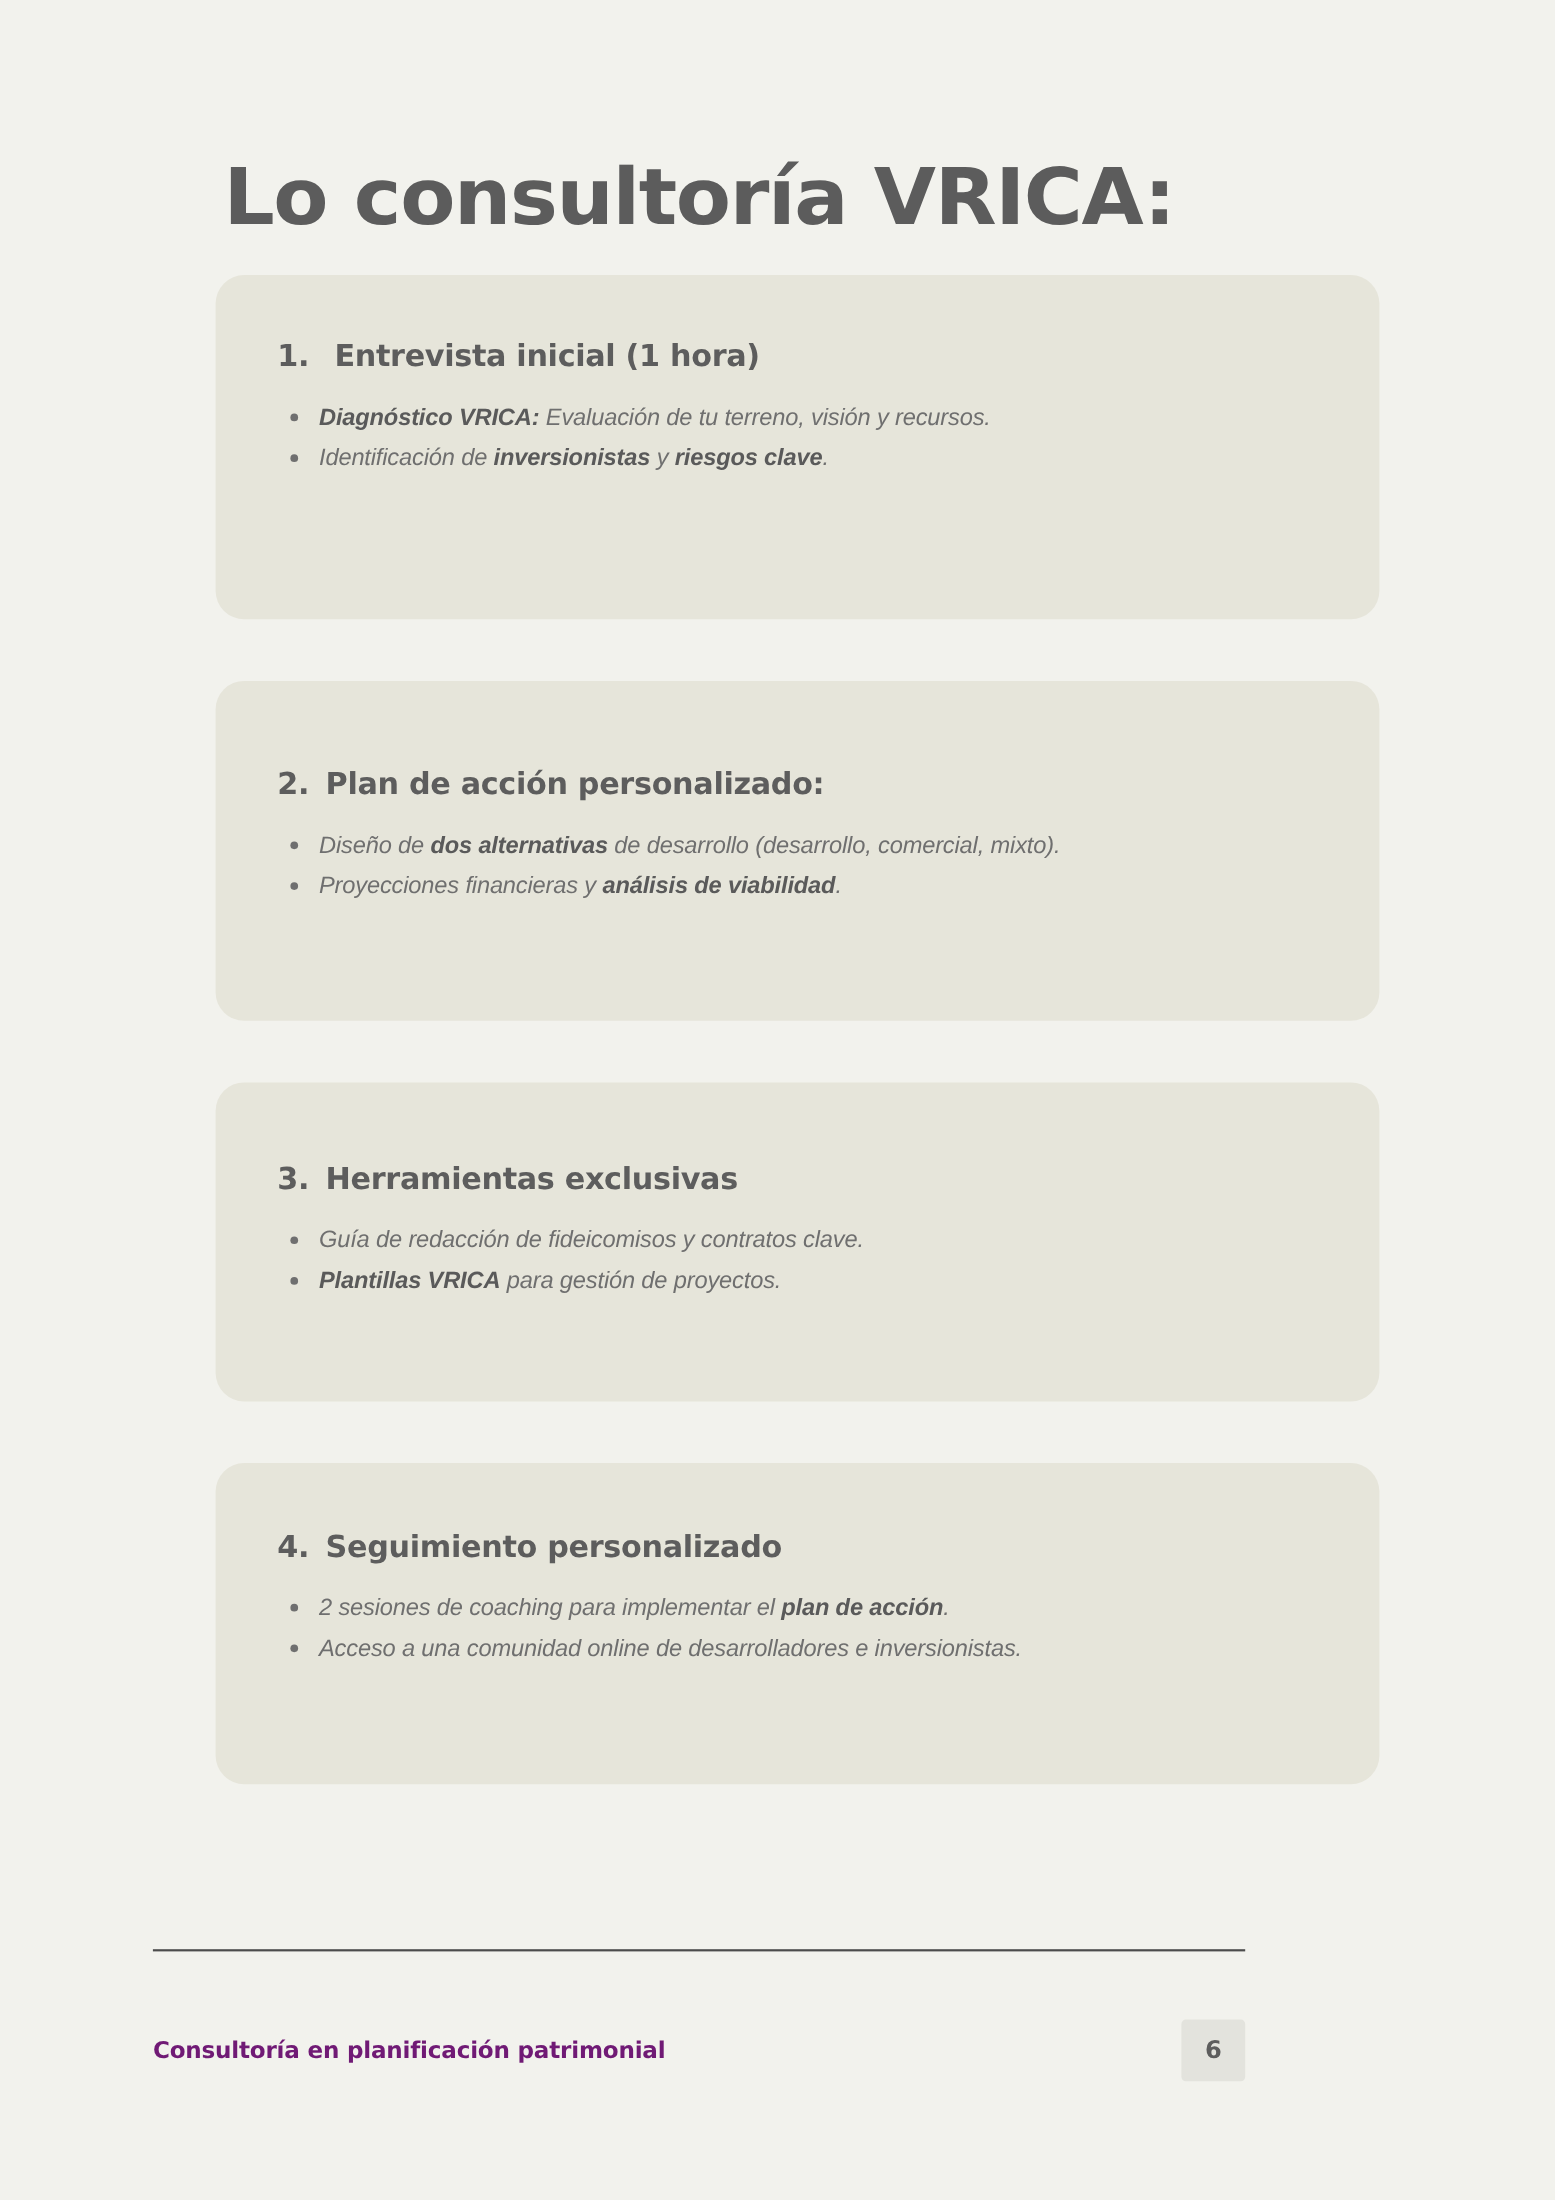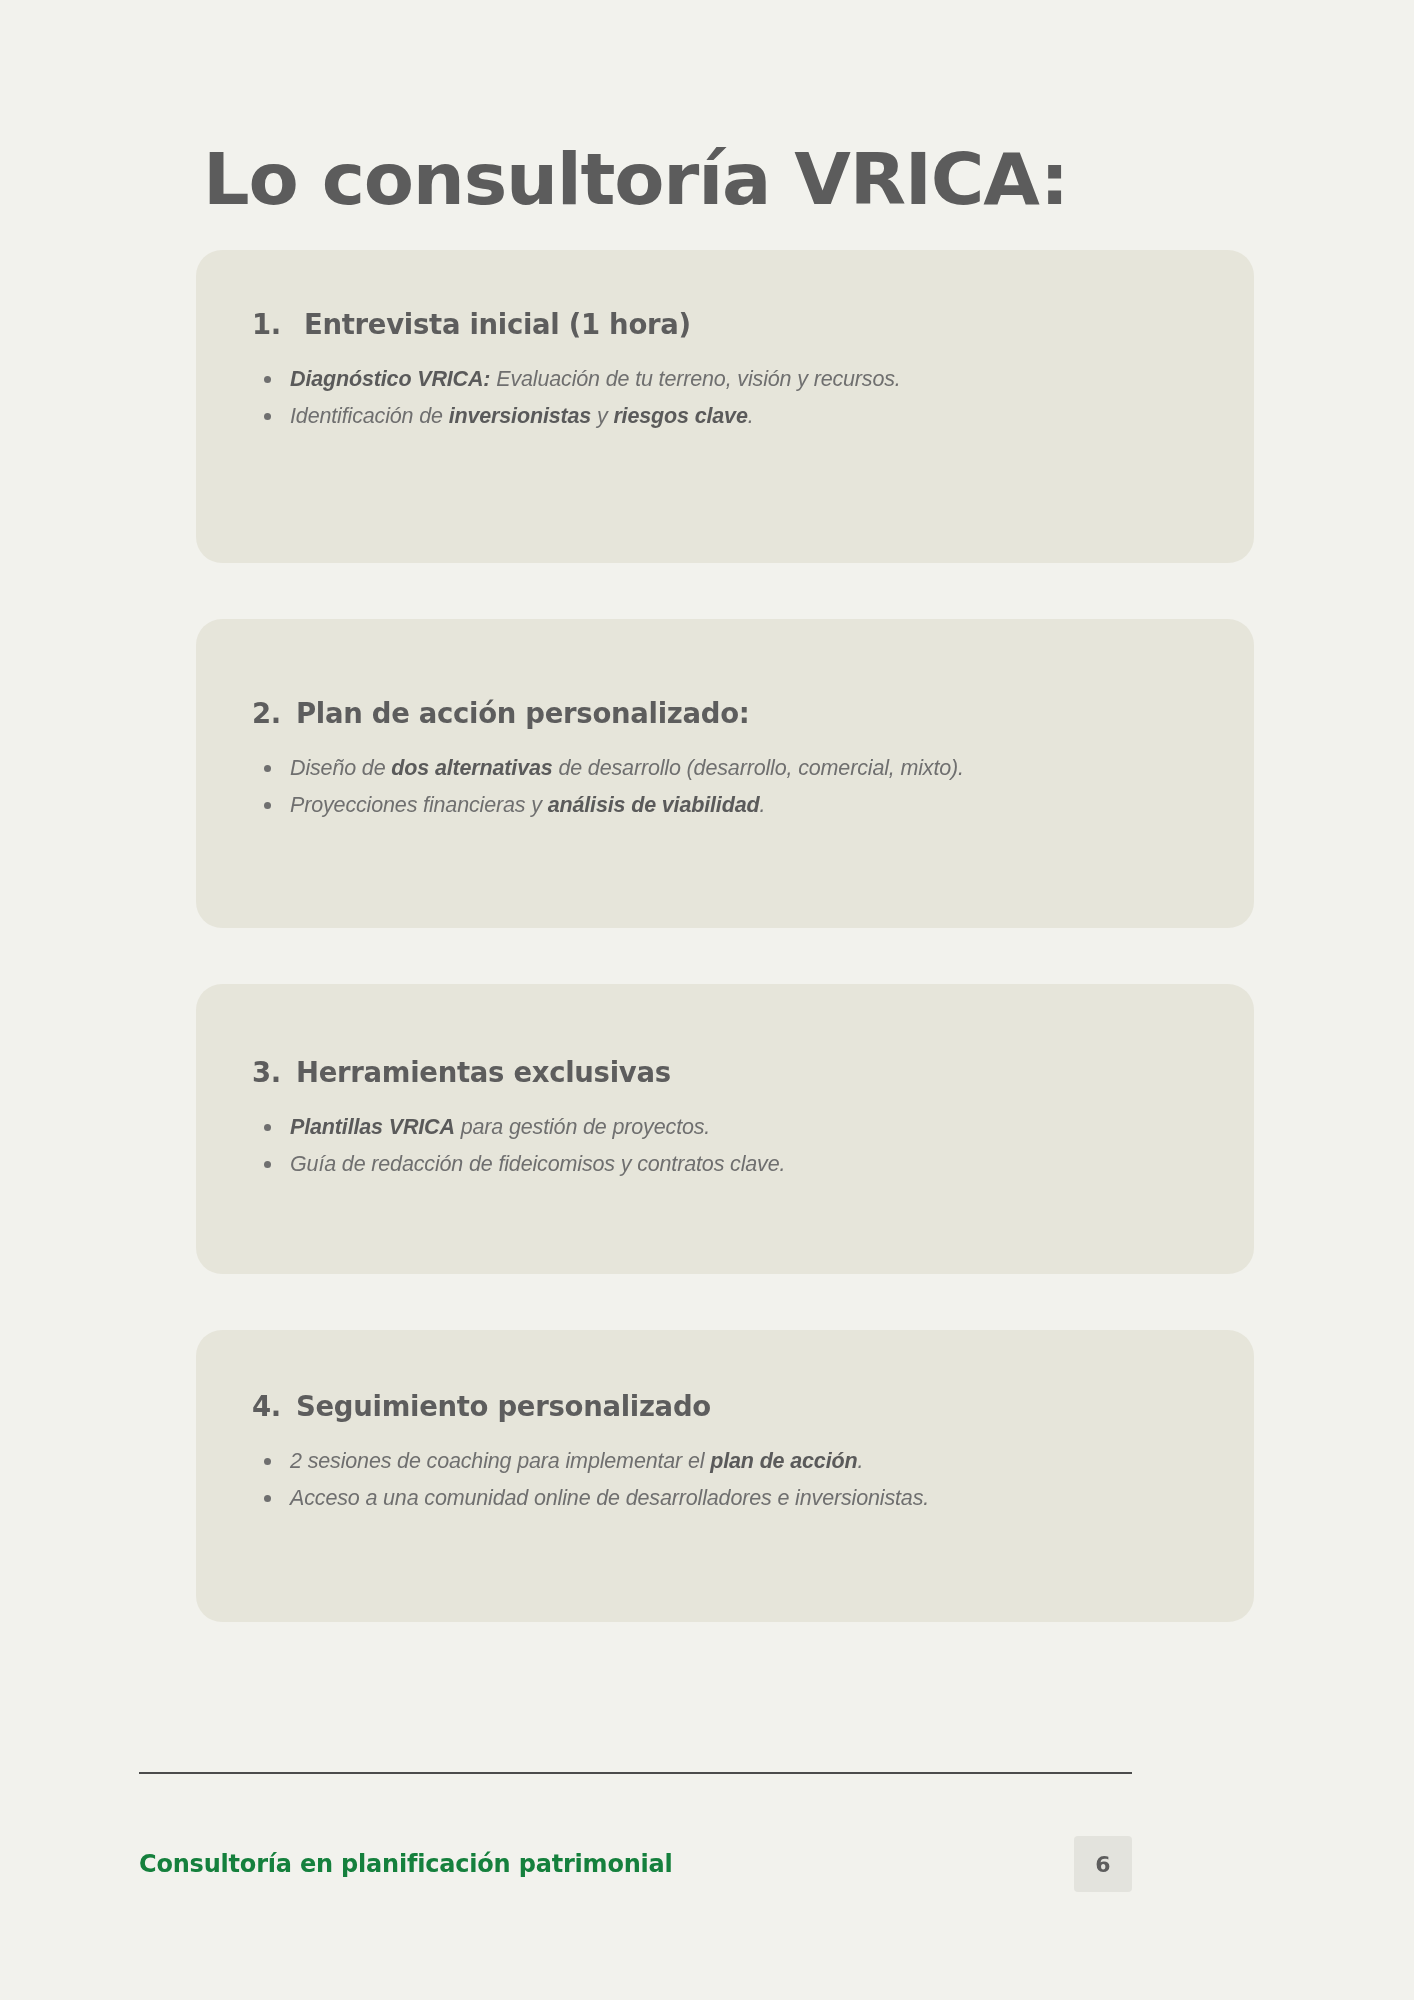--- a/index.html
+++ b/index.html
@@ -122,23 +122,23 @@
     right: 139px;
     top: 1836px;
     height: 56px;
     display: flex;
     align-items: center;
     justify-content: space-between;
   }
   .footer-label {
     font-family: "DejaVu Sans", sans-serif;
     font-weight: 700;
-    font-size: 24px;
+    font-size: 21px;
     letter-spacing: -0.2px;
-    color: #15803d;
+    color: #701a75;
   }
   .page-badge {
     width: 58px;
     height: 56px;
     background: #e3e3dd;
     border-radius: 4px;
     display: flex;
     align-items: center;
     justify-content: center;
     font-family: "DejaVu Sans", sans-serif;
@@ -177,22 +177,22 @@
         <li><span>Proyecciones financieras y </span><b>análisis de viabilidad</b><span>.</span></li>
       </ul>
     </div>
 
     <div class="card card-3">
       <div class="card-heading">
         <span class="card-num">3.</span>
         <span class="card-text">Herramientas exclusivas</span>
       </div>
       <ul class="bullets">
+        <li><span>Guía de redacción de fideicomisos y contratos clave.</span></li>
         <li><b>Plantillas VRICA</b><span> para gestión de proyectos.</span></li>
-        <li><span>Guía de redacción de fideicomisos y contratos clave.</span></li>
       </ul>
     </div>
 
     <div class="card card-4">
       <div class="card-heading">
         <span class="card-num">4.</span>
         <span class="card-text">Seguimiento personalizado</span>
       </div>
       <ul class="bullets">
         <li><span>2 sesiones de coaching para implementar el </span><b>plan de acción</b><span>.</span></li>

